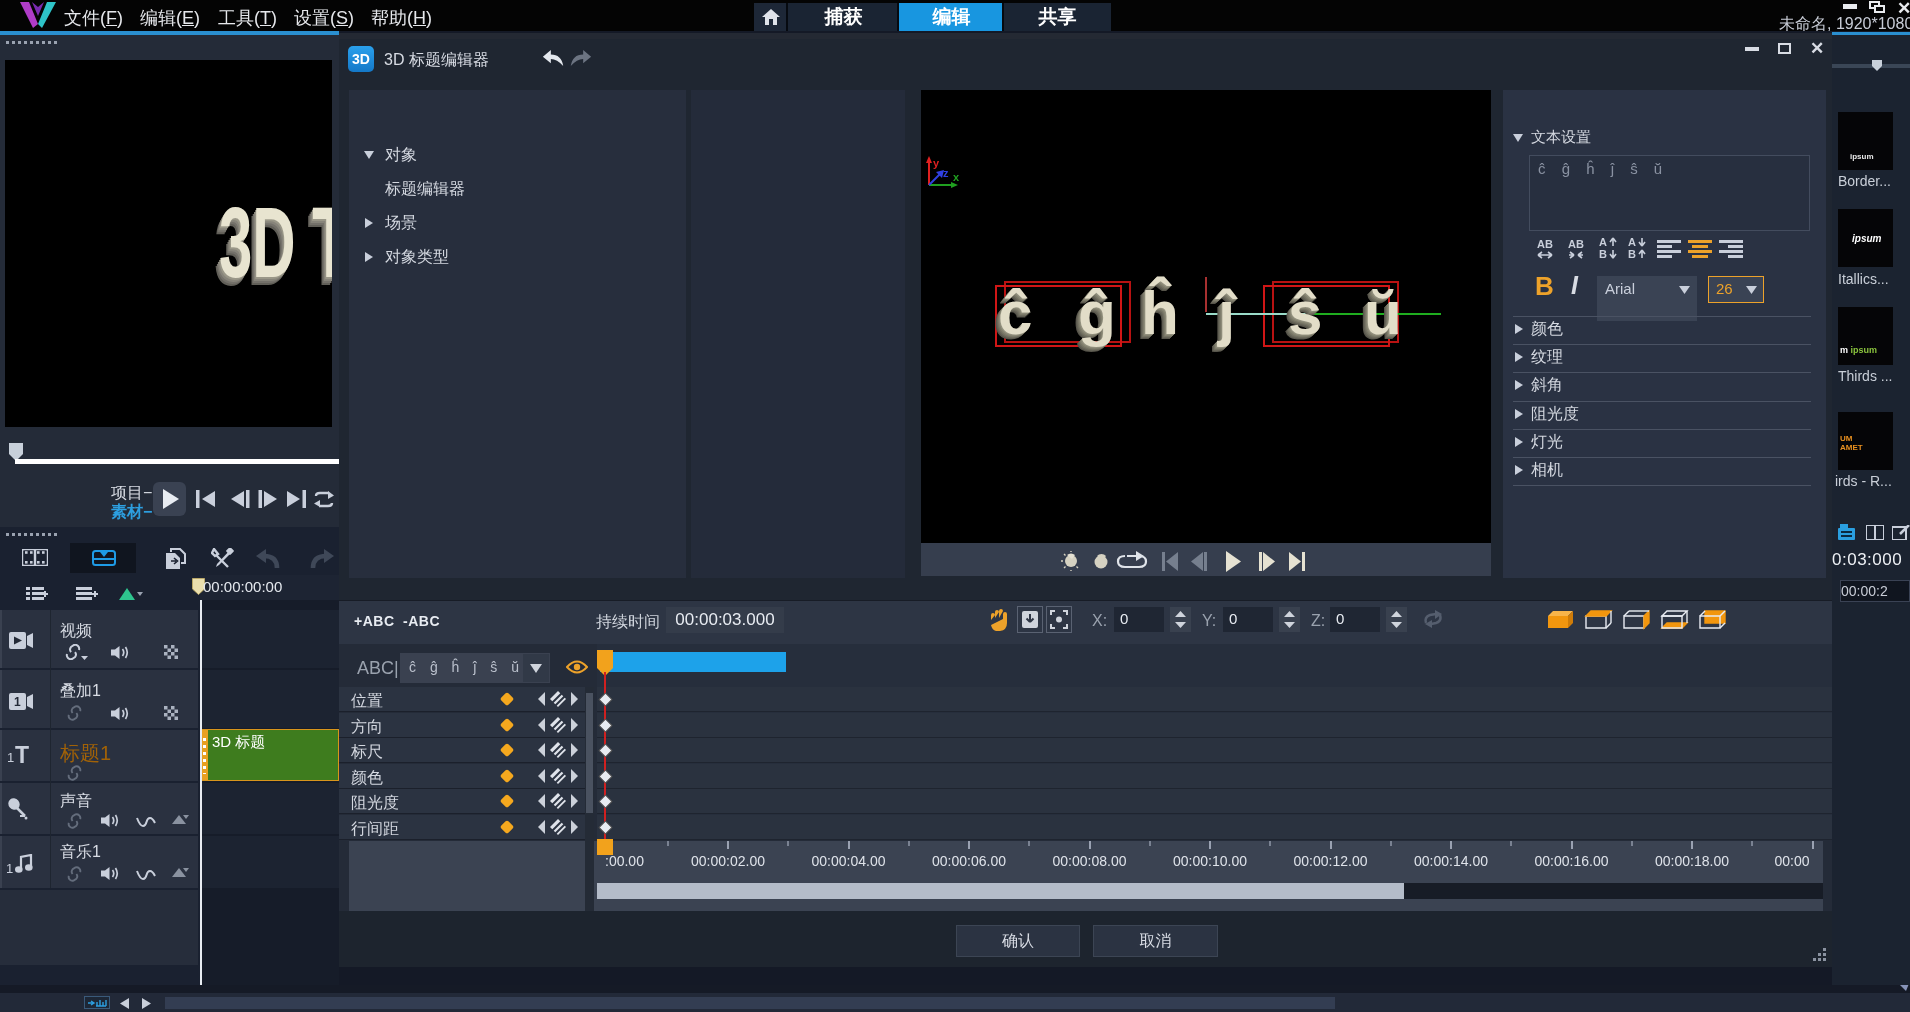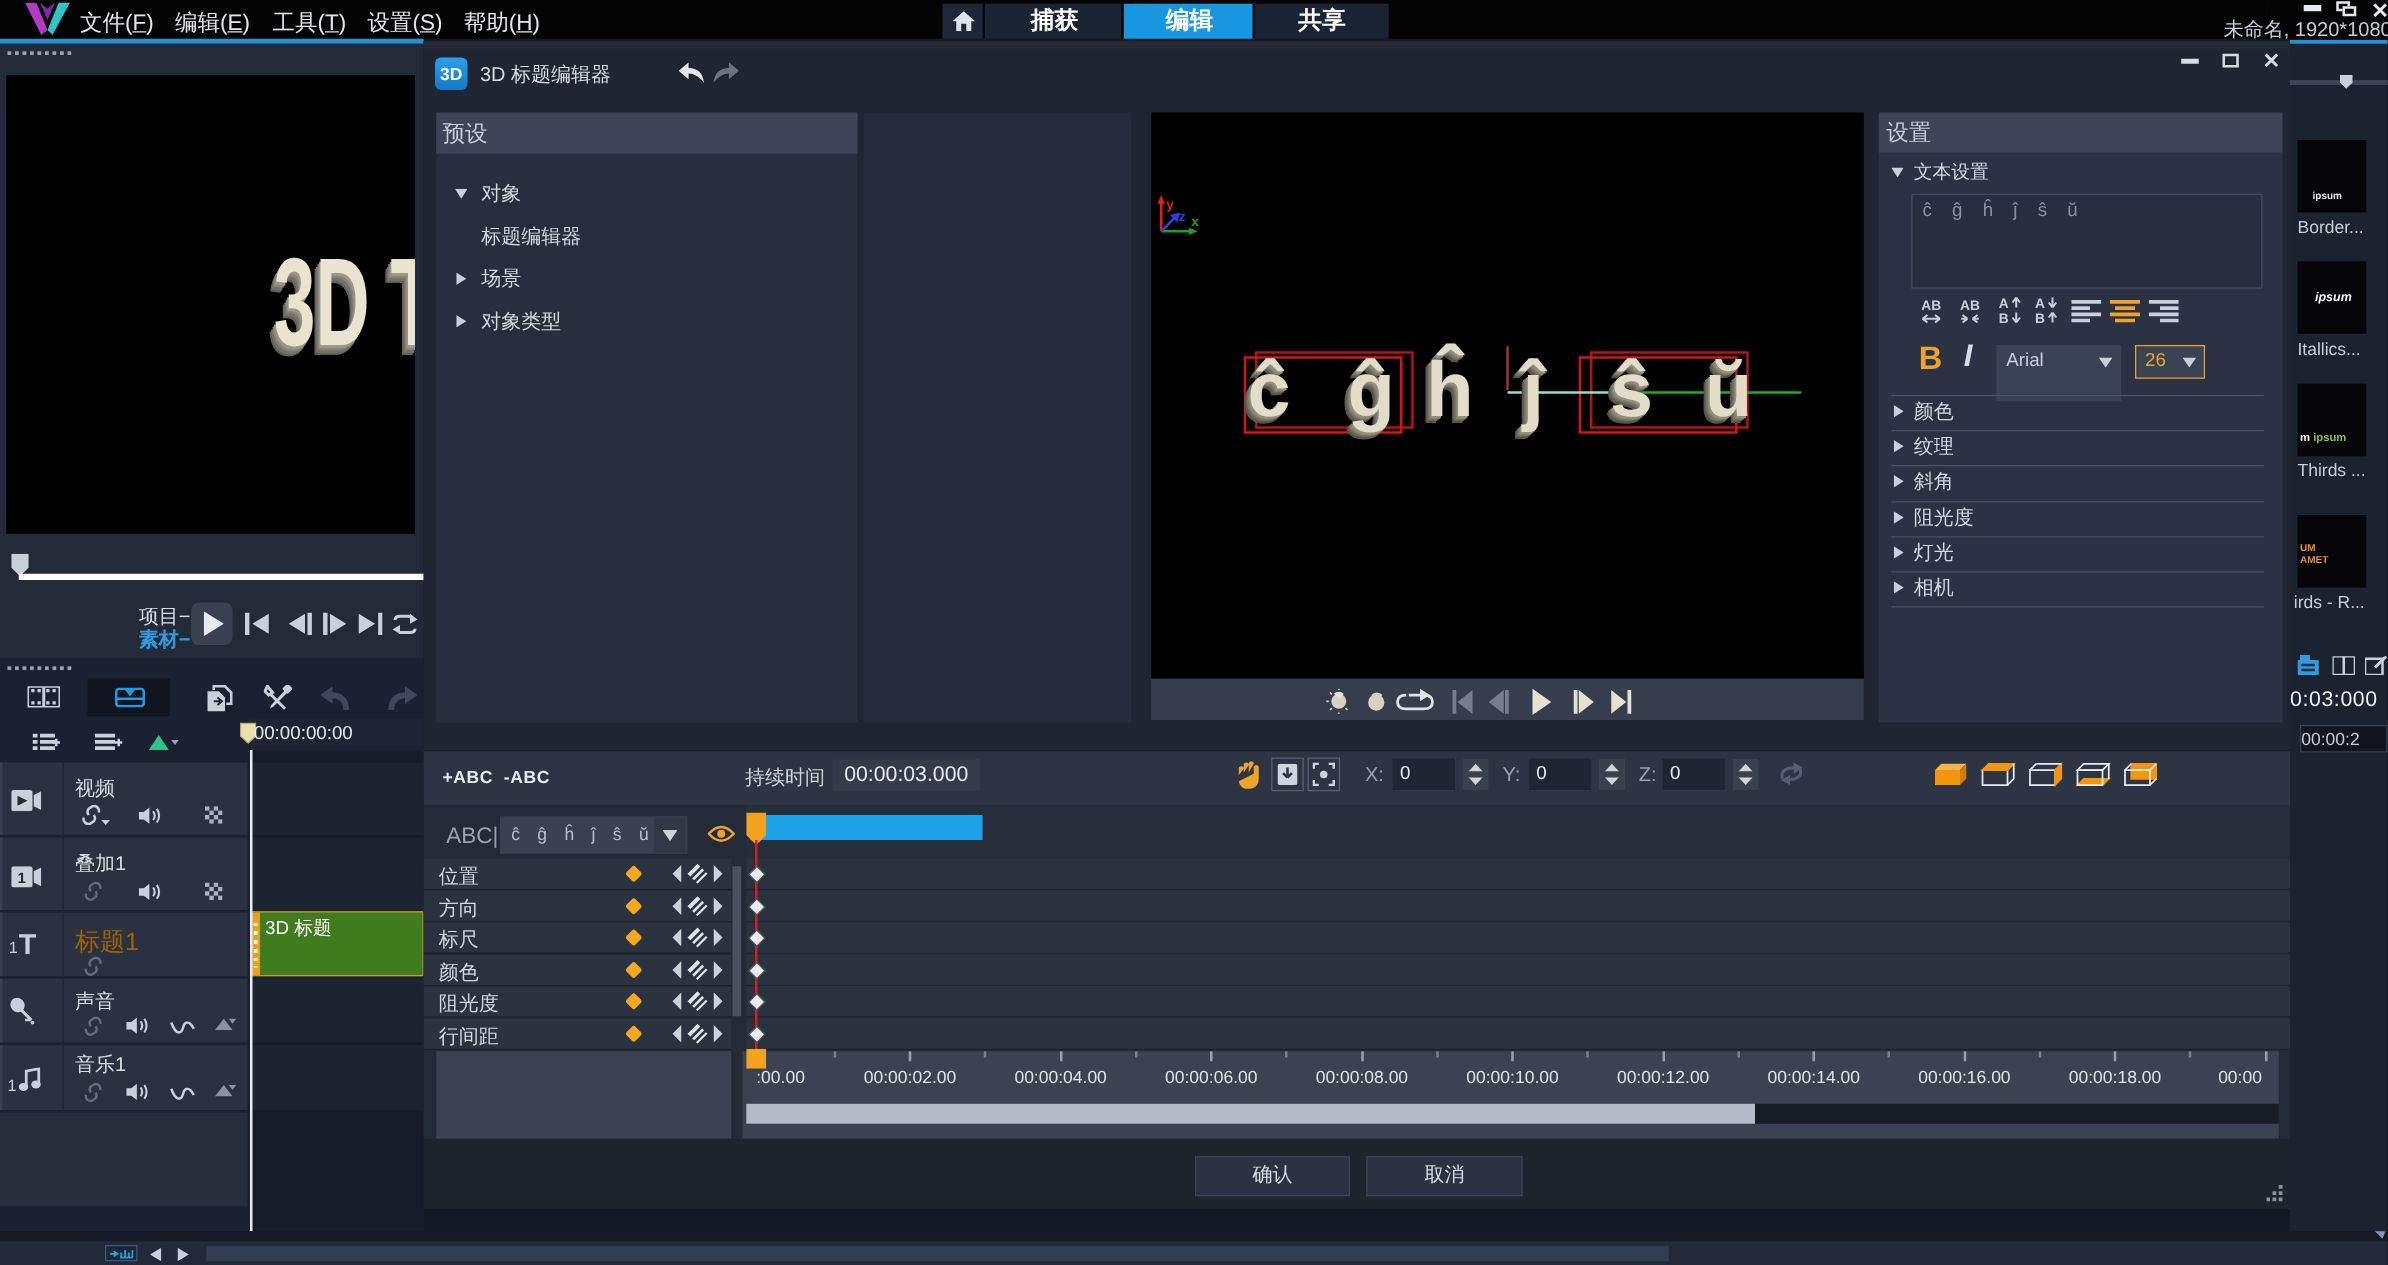--- a/index.html
+++ b/index.html
@@ -365,23 +365,20 @@
         <path d="M10 1 L10 6 Q22 6 24 19 Q17 11 10 11 L10 16 L1 8.5 Z" fill="#e4e8ee"></path>
       </svg>
   <svg class="abs" style="left:230px;top:16px;" width="23" height="18" viewBox="0 0 26 20">
         <path d="M16 1 L16 6 Q4 6 2 19 Q9 11 16 11 L16 16 L25 8.5 Z" fill="#6c7482"></path>
       </svg>
   <div class="abs" style="left:1406px;top:14px;width:14px;height:4px;background:#d8dce4;"></div>
   <div class="abs" style="left:1439px;top:10px;width:13px;height:11px;border:2px solid #d8dce4;"></div>
   <div class="abs" style="left:1471px;top:5px;color:#d8dce4;font-size:17px;font-weight:bold;">✕</div>
 
   <div class="abs" style="left:10px;top:57px;width:337px;height:488px;background:#272e3d;"></div>
-  <div class="abs" style="left:10px;top:57px;width:337px;height:33px;background:#3c4456;color:#c8cdd8;font-size:18px;">
-        <span class="abs" style="left:5px;top:5px;">预设</span>
-      </div>
   <svg class="abs" style="left:25px;top:118px;" width="10" height="8" viewBox="0 0 10 8">
         <polygon points="0,0 10,0 5,8" fill="#c9cfdb"></polygon>
       </svg>
   <div class="abs" style="left:46px;top:112px;color:#d4d8e0;font-size:16px;">对象</div>
   <div class="abs" style="left:46px;top:146px;color:#d4d8e0;font-size:16px;">标题编辑器</div>
   <svg class="abs" style="left:26px;top:185px;" width="8" height="10" viewBox="0 0 8 10">
         <polygon points="0,0 8,5 0,10" fill="#c9cfdb"></polygon>
       </svg>
   <div class="abs" style="left:46px;top:180px;color:#d4d8e0;font-size:16px;">场景</div>
   <svg class="abs" style="left:26px;top:219px;" width="8" height="10" viewBox="0 0 8 10">
@@ -443,23 +440,20 @@
         <polygon points="404,0 419,10.5 404,21"></polygon>
         <rect x="437" y="1" width="3" height="19"></rect>
             <polygon points="441,1 453,10.5 441,20"></polygon>
         <polygon points="467,1 479,10.5 467,20"></polygon>
             <rect x="480" y="1" width="3" height="19"></rect>
       </g>
     </g>
   </svg>
 
   <div class="abs" style="left:1164px;top:57px;width:323px;height:488px;background:#2a3243;"></div>
-  <div class="abs" style="left:1164px;top:57px;width:323px;height:32px;background:#3c4456;color:#c8cdd8;font-size:18px;">
-        <span class="abs" style="left:6px;top:4px;">设置</span>
-      </div>
   <svg class="abs" style="left:1174px;top:101px;" width="10" height="8" viewBox="0 0 10 8">
         <polygon points="0,0 10,0 5,8" fill="#c9cfdb"></polygon>
       </svg>
   <div class="abs" style="left:1192px;top:95px;color:#d4d8e0;font-size:15px;">文本设置</div>
   <div class="abs" style="left:1190px;top:122px;width:281px;height:76px;background:#272f3f;border:1px solid #434c5e;color:#8a92a2;font-size:15px;">
         <span class="abs" style="left:8px;top:4px;letter-spacing:6px;">ĉ ĝ ĥ ĵ ŝ ŭ</span>
       </div>
 
   <svg class="abs" style="left:1198px;top:205px;" width="30" height="22" viewBox="0 0 30 22">
         <text x="0" y="10" fill="#c9cfdb" font-size="11" font-weight="bold" font-family="Liberation Sans">AB</text>

